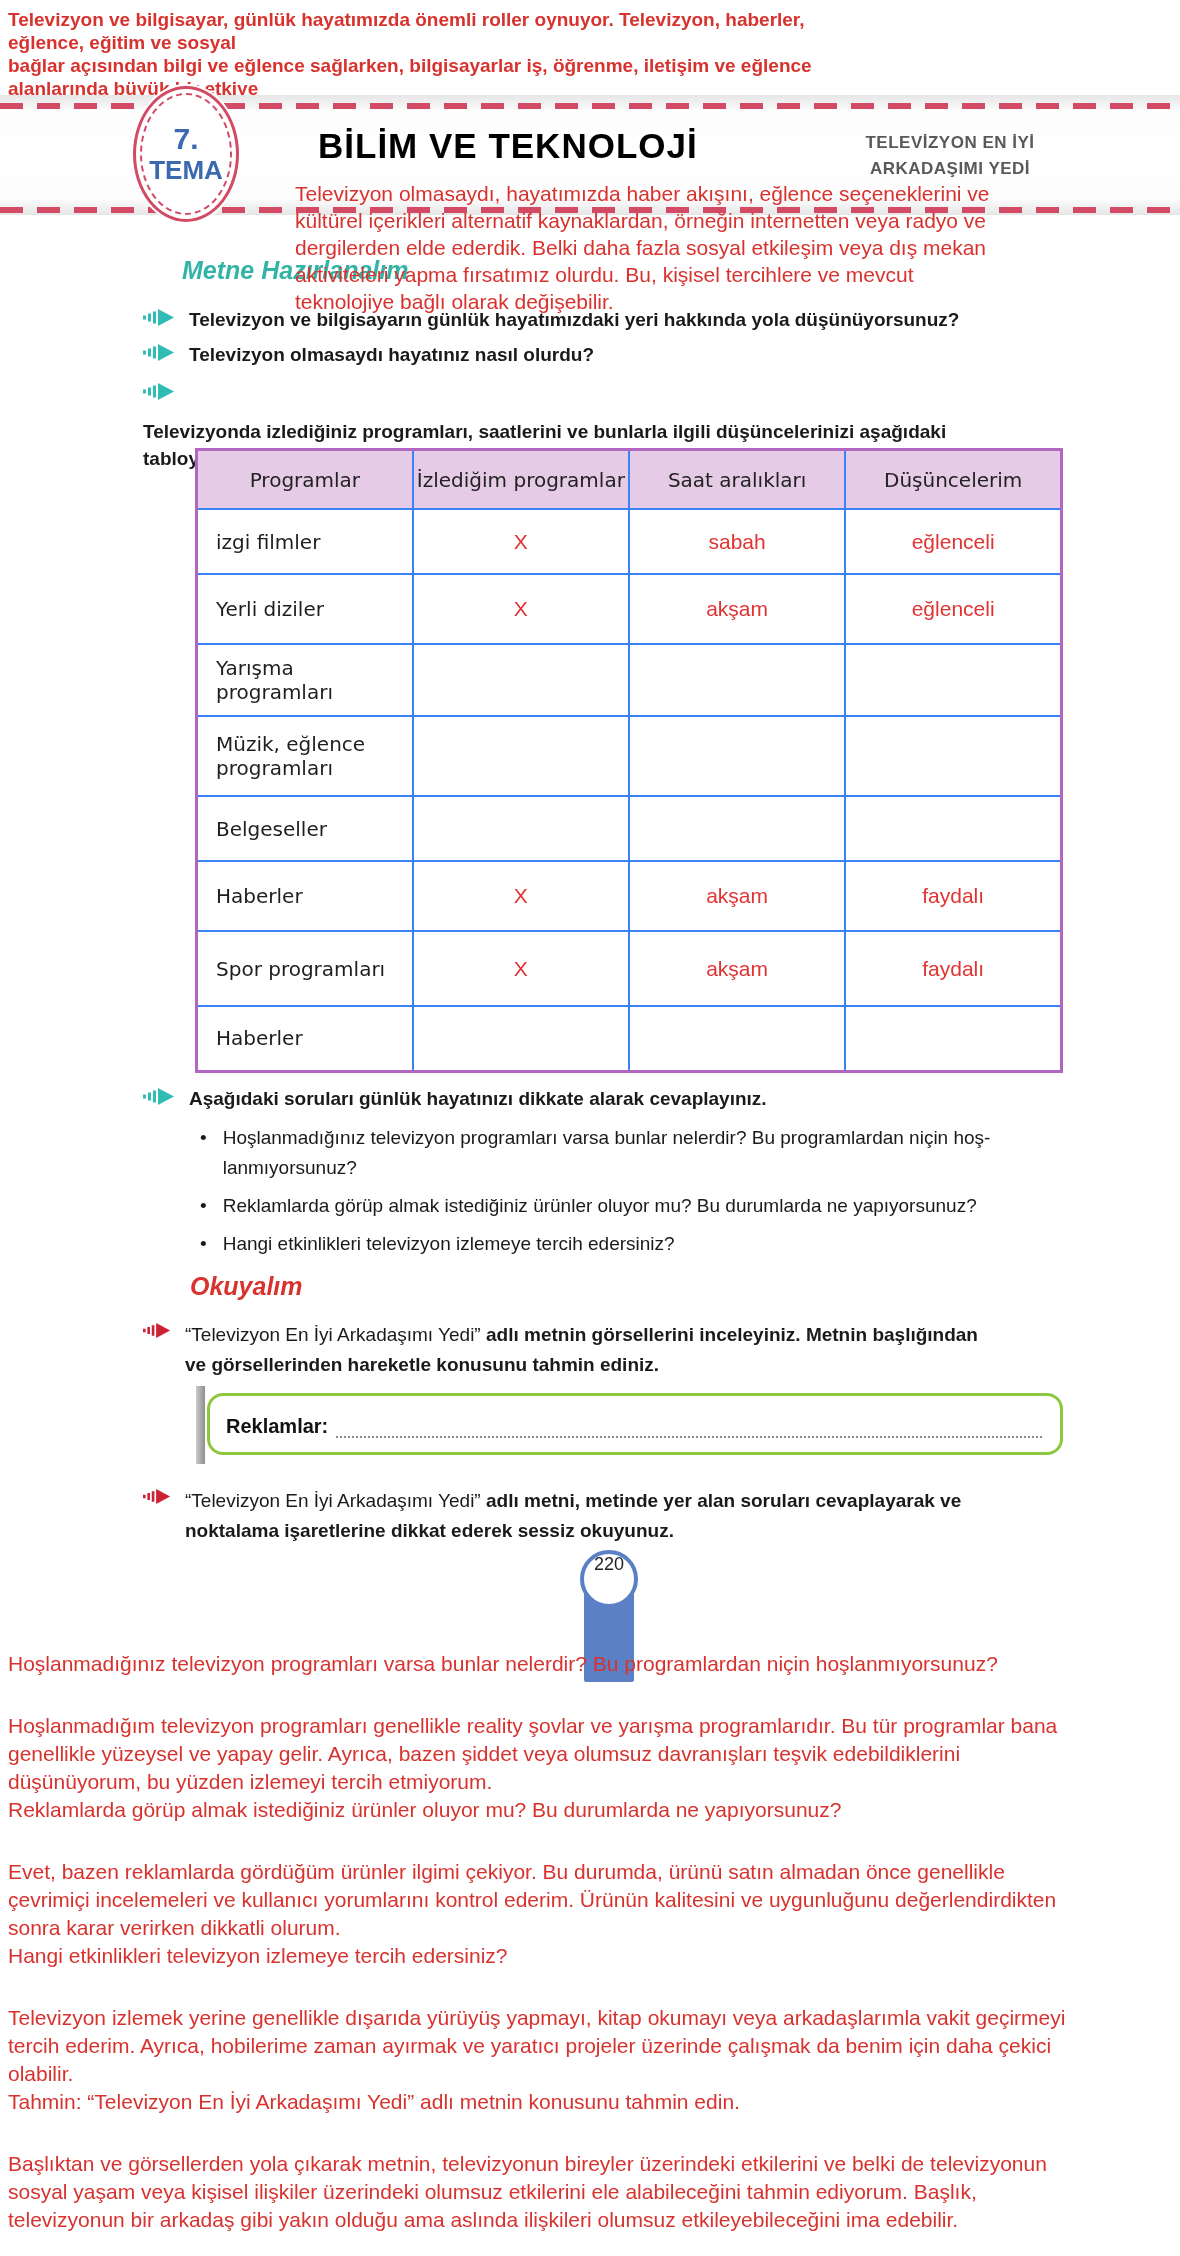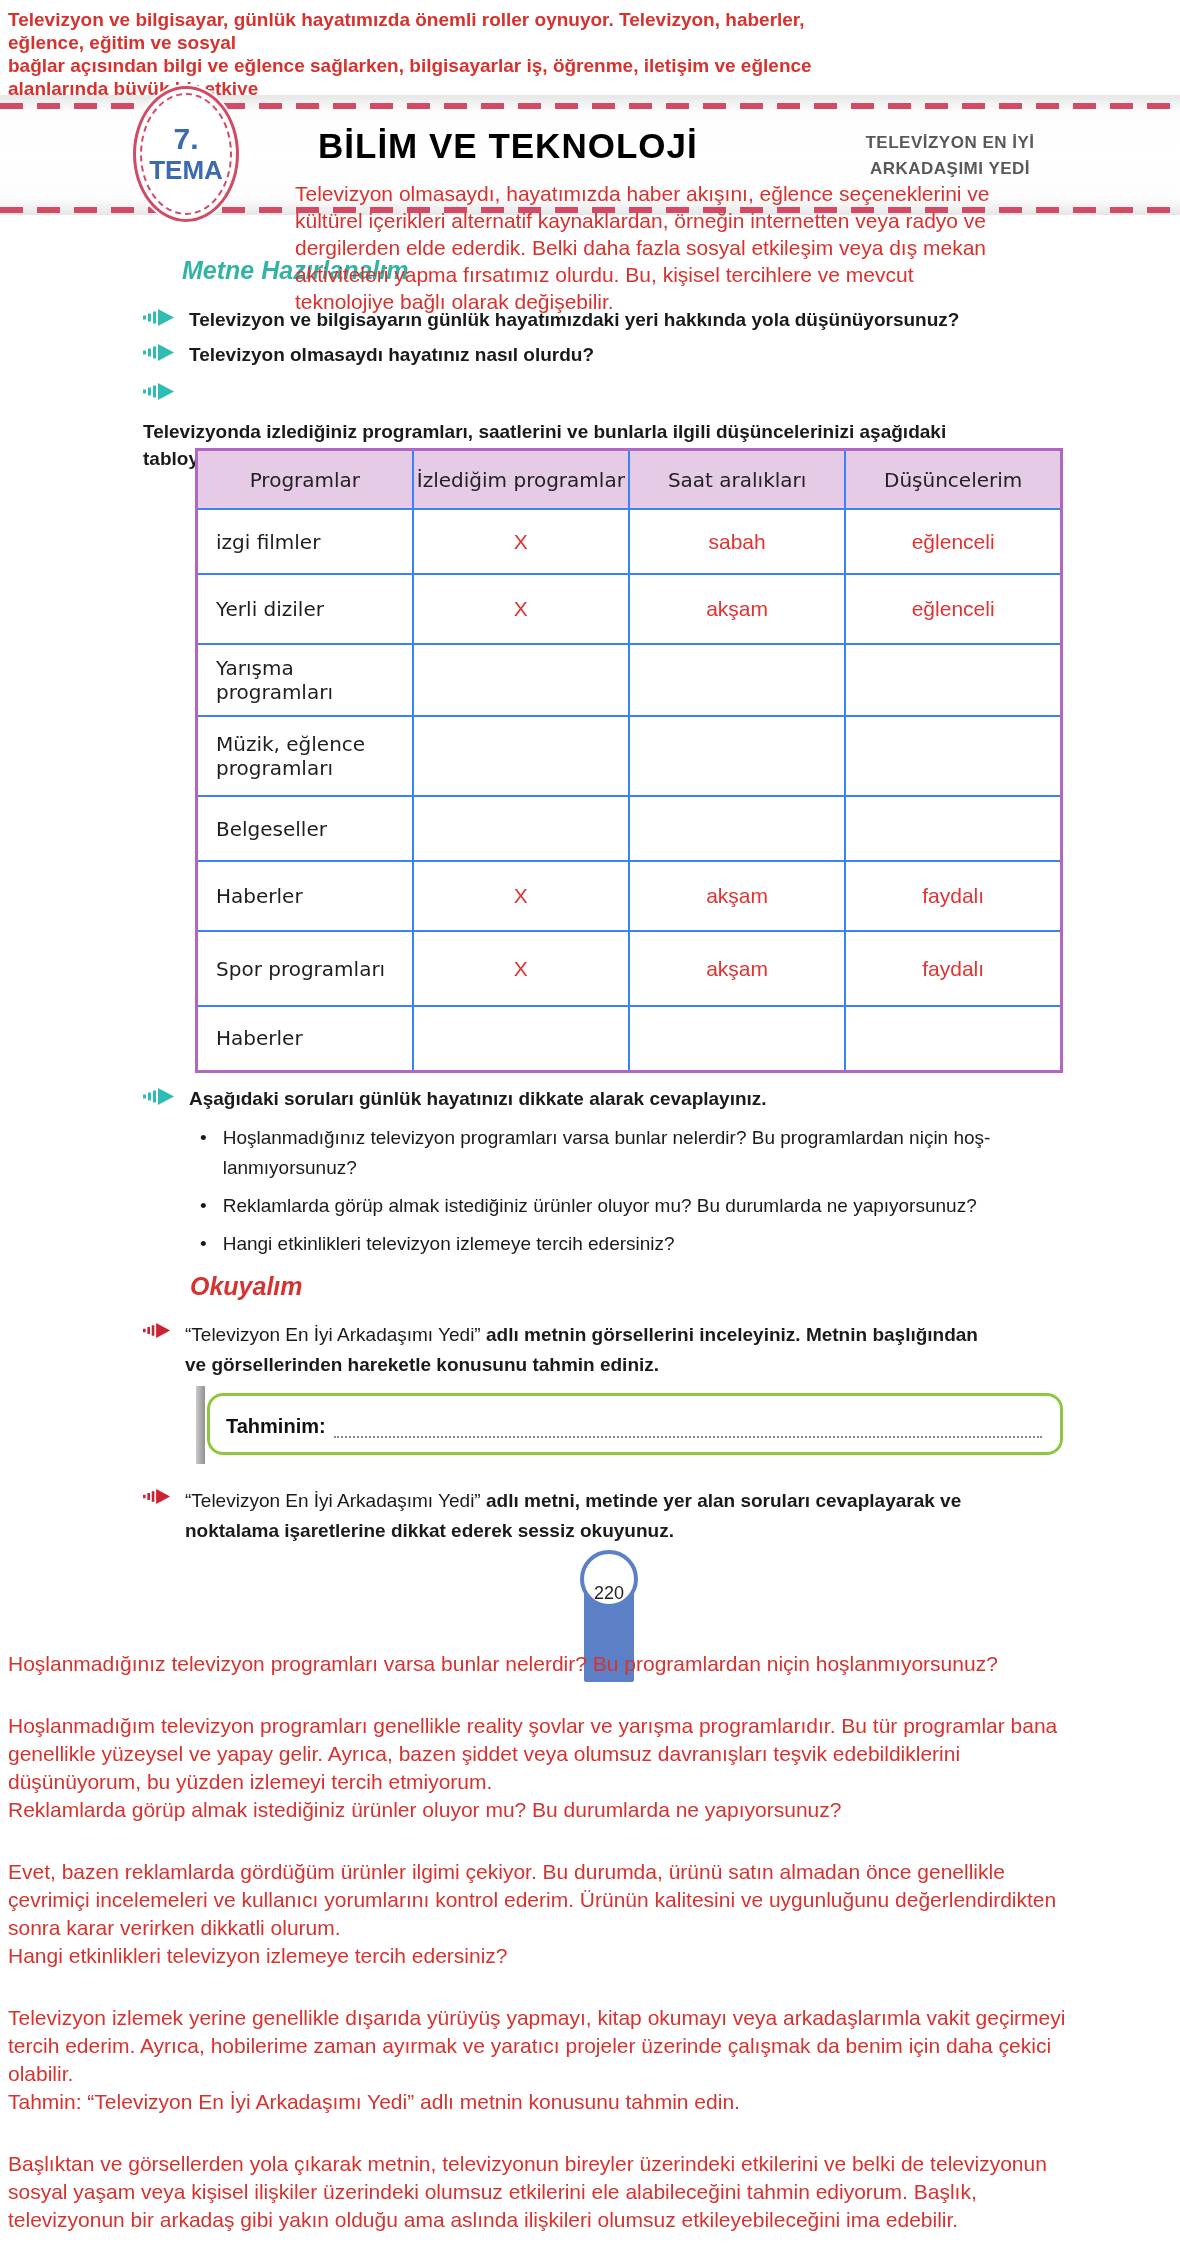--- a/index.html
+++ b/index.html
@@ -75,21 +75,21 @@
   
   .tahmin-bar{left:196px;top:1386px;width:9px;height:78px;background:linear-gradient(90deg,#c9c9c9,#8f8f8f);}
   .tahmin-box{left:207px;top:1393px;width:856px;height:62px;border:3px solid #8dc63f;border-radius:16px;
               display:flex;align-items:flex-end;padding:0 18px 14px 16px;box-sizing:border-box;background:#fff;}
   .tahmin-label{font-size:20px;font-weight:700;color:#111;}
   .dotted{flex:1;border-bottom:2px dotted #8a8a8a;margin-left:8px;height:6px;}
 
   
   .ribbon{left:584px;top:1566px;width:50px;height:116px;background:#5b80c6;border-radius:25px 25px 2px 2px;z-index:1;}
   .page-circle{left:580px;top:1550px;width:58px;height:58px;box-sizing:border-box;background:#fff;
-               border:4px solid #5b80c6;border-radius:50%;display:flex;align-items:flex-end;justify-content:center;
+               border:4px solid #5b80c6;border-radius:50%;display:flex;align-items:flex-start;justify-content:center;
                font-size:18px;color:#222;z-index:3;}
 
   
   .bottom{left:8px;top:1650px;width:1170px;font-size:21px;line-height:28px;color:#d8322e;z-index:5;}
   .bottom p{margin:0 0 34px 0;}
 </style>
 </head>
 <body>
 
 <div id="page">
@@ -244,21 +244,21 @@
           <rect x="5" y="4.5" width="3" height="8" fill="currentColor"></rect>
           <rect x="10" y="2.5" width="3" height="12" fill="currentColor"></rect>
           <path d="M15 0 L31 8.5 L15 17 Z" fill="currentColor"></path>
         </svg></span>
     <span class="btext-mix ws"><span class="lead">“Televizyon En İyi Arkadaşımı Yedi”</span><span class="rest"> adlı metnin görsellerini inceleyiniz. Metnin başlığından
 ve görsellerinden hareketle konusunu tahmin ediniz.</span></span>
   </div>
 
   <div class="abs tahmin-bar"></div>
   <div class="abs tahmin-box">
-    <span class="tahmin-label">Tahminim:</span>
+    <span class="tahmin-label">Reklamlar:</span>
     <span class="dotted"></span>
   </div>
 
   <div class="abs brow r-b2">
     <span class="arrow redarr"><svg width="28" height="15" viewBox="0 0 32 17">
           <rect x="0" y="6.5" width="3" height="4" fill="currentColor"></rect>
           <rect x="5" y="4.5" width="3" height="8" fill="currentColor"></rect>
           <rect x="10" y="2.5" width="3" height="12" fill="currentColor"></rect>
           <path d="M15 0 L31 8.5 L15 17 Z" fill="currentColor"></path>
         </svg></span>

